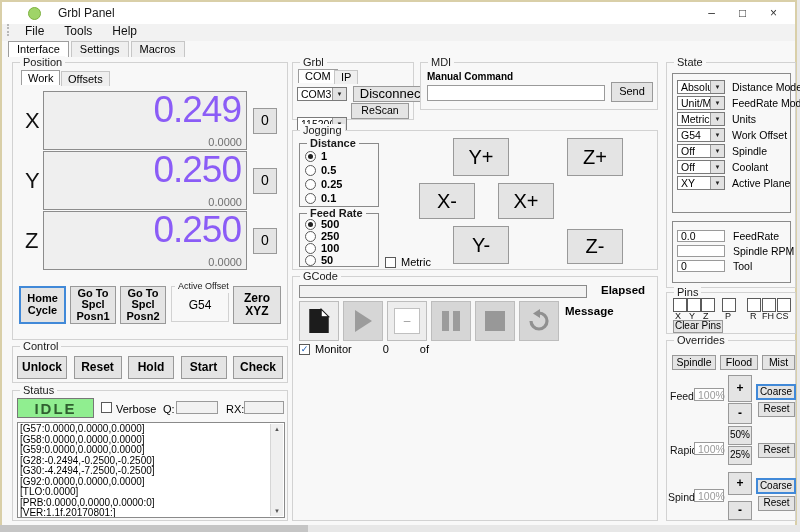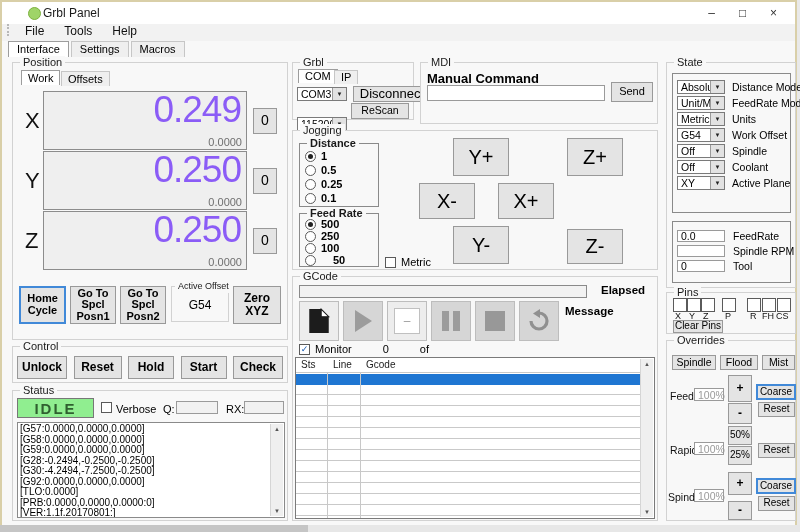--- a/index.html
+++ b/index.html
@@ -3,21 +3,21 @@
 <meta charset="utf-8">
 <style>
   html,body{margin:0;padding:0}
   body{width:800px;height:532px;position:relative;overflow:hidden;
        font-family:"Liberation Sans",sans-serif;background:#e9e9e9;font-size:11px;color:#000}
   #win{position:absolute;left:0;top:0;width:797px;height:527px;background:#f8f8f8;
        border:2px solid #d9cfa8;box-sizing:border-box}
   
   #titlebar{position:absolute;left:0;top:0;right:0;height:22px;background:#fff;display:flex;align-items:center}
   #appicon{width:11px;height:11px;border-radius:50%;background:#9fd468;border:1px solid #7db13f;margin-left:26px}
-  #apptitle{margin-left:2px;font-size:12px;color:#1a1a1a}
+  #apptitle{margin-left:17px;font-size:12px;color:#1a1a1a}
   #wincontrols{margin-left:auto;display:flex;margin-right:6px}
   .wbtn{width:31px;height:20px;display:flex;align-items:center;justify-content:center;font-size:12px;color:#333}
   
   #menubar{position:absolute;left:0;top:22px;right:0;height:17px;background:#f2f2f2;display:flex;align-items:flex-start;font-size:12px}
   #grip{width:2px;height:12px;border-left:2px dotted #b8b8b8;margin:0 4px 0 5px}
   .menuitem{padding:0 10px;color:#111}
   
   #tabstrip{position:absolute;left:6px;top:39px;right:0;height:16px;display:flex;align-items:flex-start}
   .mtab{padding:1px 8px 2px;border:1px solid #c6c6c6;border-bottom:none;background:#efefef;margin-right:2px;font-size:11px}
   .mtab.active{background:#fff;border-color:#9d9d9d}
@@ -204,23 +204,23 @@
       <span class="arr">▼</span>
     </div>
     <div class="abs btn" style="left:60px;top:23px;width:78px;height:16px;font-size:13px">Disconnect</div>
     <div class="combo abs" style="left:4px;top:40px;width:50px;height:14px">
       <span>115200</span>
       <span class="arr">▼</span>
     </div>
     <div class="abs btn" style="left:58px;top:40px;width:58px;height:16px;font-size:10.5px">ReScan</div>
   </div>
 
-  <div class="grp" style="left:418px;top:60px;width:238px;height:62px">
+  <div class="grp" style="left:418px;top:60px;width:238px;height:48px">
     <div class="glbl">MDI</div>
-    <div class="abs bold" style="left:6px;top:8px;font-size:13px">Manual Command</div>
+    <div class="abs bold" style="left:6px;top:8px;font-size:10px">Manual Command</div>
     <input class="field abs" style="left: 6px; top: 22px; width: 178px; height: 16px;" value="">
     <div class="abs btn" style="left:190px;top:19px;width:42px;height:20px;font-size:11px">Send</div>
   </div>
 
   <div class="grp" style="left:290px;top:128px;width:366px;height:140px">
     <div class="glbl">Jogging</div>
 
     <div class="grp" style="left:6px;top:12px;width:80px;height:64px;border-color:#8a8a8a">
       <div class="glbl bold">Distance</div>
       <div class="abs" style="left:5px;top:6px;display:flex;align-items:center;gap:5px">
@@ -248,21 +248,21 @@
           <span class="bold">500</span>
         </div>
       <div class="abs" style="left:5px;top:16px;display:flex;align-items:center;gap:5px">
           <span class="radio"></span>
           <span class="bold">250</span>
         </div>
       <div class="abs" style="left:5px;top:28px;display:flex;align-items:center;gap:5px">
           <span class="radio"></span>
           <span class="bold">100</span>
         </div>
-      <div class="abs" style="left:5px;top:40px;display:flex;align-items:center;gap:17px">
+      <div class="abs" style="left:5px;top:40px;display:flex;align-items:center;gap:5px">
           <span class="radio"></span>
           <span class="bold">50</span>
         </div>
     </div>
 
     <div class="abs" style="left:92px;top:125px;display:flex;align-items:center;gap:5px">
       <span class="chk"></span>
       <span>Metric</span>
     </div>
 
@@ -306,36 +306,20 @@
     </div>
     <div class="abs bold" style="left:272px;top:28px;font-size:11.5px">Message</div>
 
     <div class="abs" style="left:6px;top:66px;display:flex;align-items:center;gap:5px">
       <span class="chk">✓</span>
       <span>Monitor</span>
       <span style="margin-left:26px">0</span>
       <span style="margin-left:26px">of</span>
     </div>
 
-    <div id="gtable" class="abs" style="left:2px;top:80px;width:360px;height:162px">
-      <div id="gthead">
-        <span class="abs" style="left:5px;top:1px">Sts</span>
-        <span class="abs" style="left:37px;top:1px">Line</span>
-        <span class="abs" style="left:70px;top:1px">Gcode</span>
-      </div>
-      <div id="gtbody">
-        <div id="selrow"></div>
-        <div class="colline" style="left:31px"></div>
-        <div class="colline" style="left:64px"></div>
-      </div>
-      <div class="sb">
-        <span class="a">▲</span>
-        <span class="a">▼</span>
-      </div>
-    </div>
   </div>
 
   <div class="grp" style="left:664px;top:60px;width:130px;height:226px">
     <div class="glbl">State</div>
     <div class="abs" style="left:5px;top:10px;width:119px;height:140px;border:1px solid #8a8a8a;padding:5px 0 0 4px">
       <div class="staterow">
         <div class="combo">
             <span>Absolute</span>
             <span class="arr">▼</span>
           </div>

